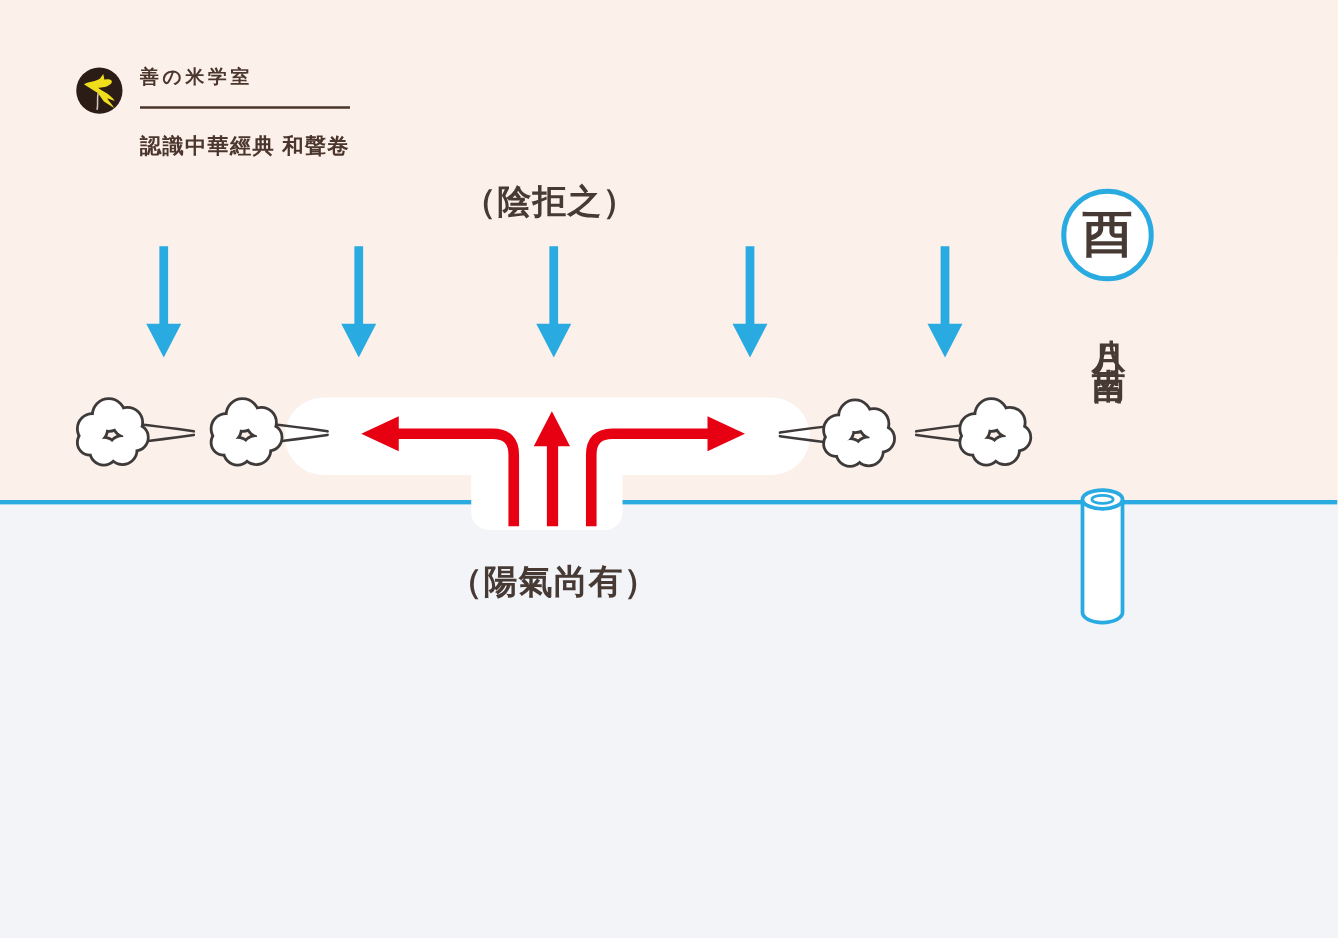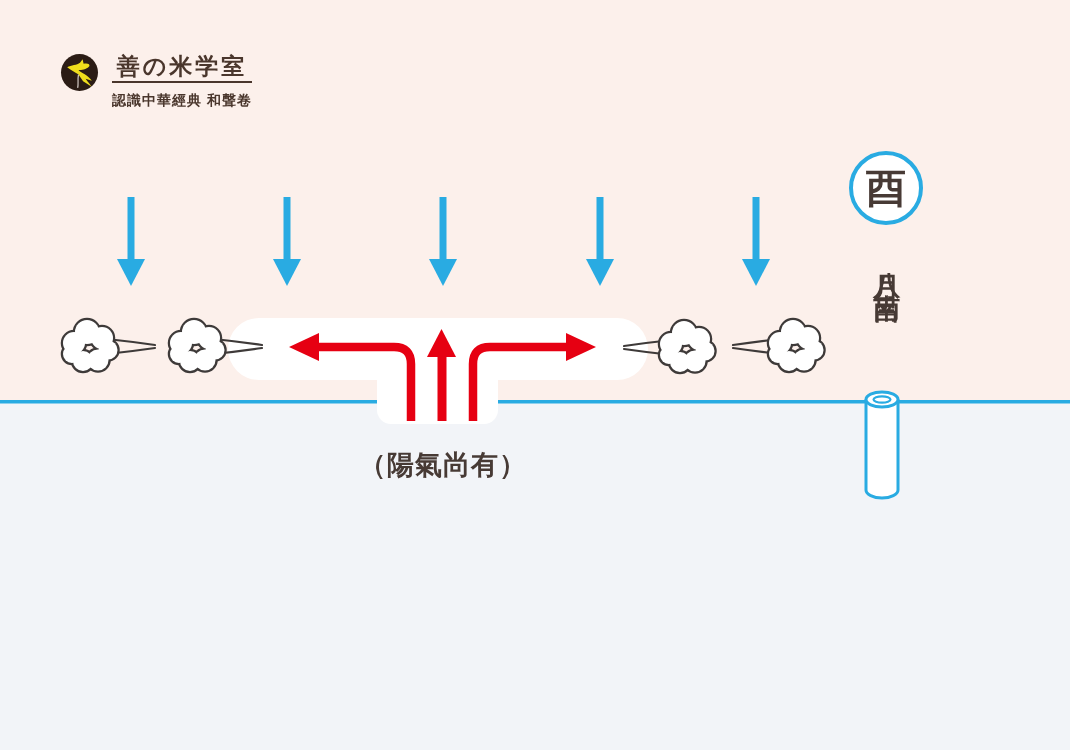--- a/index.html
+++ b/index.html
@@ -22,23 +22,23 @@
   .trail{stroke:var(--outline);stroke-width:2.2;fill:none;stroke-linecap:round;}
   .pipe{fill:#fff;stroke:var(--blue);stroke-width:3;stroke-linejoin:round;}
   .pipe-inner{fill:none;stroke:var(--blue);stroke-width:2.2;}
 
   
   .logo{position:absolute;left:61px;top:54px;display:flex;align-items:flex-start;}
   .logo-mark{width:37px;height:37px;border-radius:50%;background:var(--logo-circle);
     display:flex;align-items:center;justify-content:center;flex:0 0 auto;}
   .logo-text{margin-left:14px;}
   .logo-title{font-family:"DejaVu Serif","Liberation Serif",serif;font-weight:bold;
-    font-size:23px;letter-spacing:3px;color:var(--logo-brown);
-    border-bottom:2px solid var(--logo-brown);padding-bottom:4px;line-height:1;text-align:center;}
-  .logo-sub{margin-top:10px;font-size:14px;font-weight:bold;letter-spacing:1px;color:var(--logo-brown);line-height:1;}
+    font-size:15px;letter-spacing:3px;color:var(--logo-brown);
+    border-bottom:2px solid var(--logo-brown);padding-bottom:16px;line-height:1;}
+  .logo-sub{margin-top:21px;font-size:17px;font-weight:bold;letter-spacing:1px;color:var(--logo-brown);line-height:1;}
 
   
   .label{position:absolute;color:var(--ink);font-weight:600;font-size:27px;letter-spacing:1px;
     text-align:center;width:220px;line-height:1;}
   .label-yin{left:330px;top:148px;}
   .label-yang{left:333px;top:452px;text-align:center;}
 
   
   .badge{position:absolute;left:849px;top:151px;width:66px;height:66px;border-radius:50%;
     border:4px solid var(--blue);background:#fff;display:flex;align-items:center;justify-content:center;
@@ -145,20 +145,21 @@
              C26,27 28,29 29.5,31.5 L21.5,26.5 L16.8,19.8 C13.5,17.8 9.5,15.5 6,13 Z"></path>
         <path d="M17,20 C16,25 17.2,29 16.2,33" stroke="#cfc6c0" stroke-width="1.2" fill="none"></path>
       </svg>
     </div>
     <div class="logo-text">
       <div class="logo-title">善の米学室</div>
       <div class="logo-sub">認識中華經典  和聲卷</div>
     </div>
   </header>
 
+  <div class="label label-yin">（陰拒之）</div>
   <div class="label label-yang">（陽氣尚有）</div>
 
   <div class="badge">酉</div>
   <div class="vcol">
     <div class="vtext">八月</div>
     <div class="vtext">南呂</div>
   </div>
 
 </div>
 

